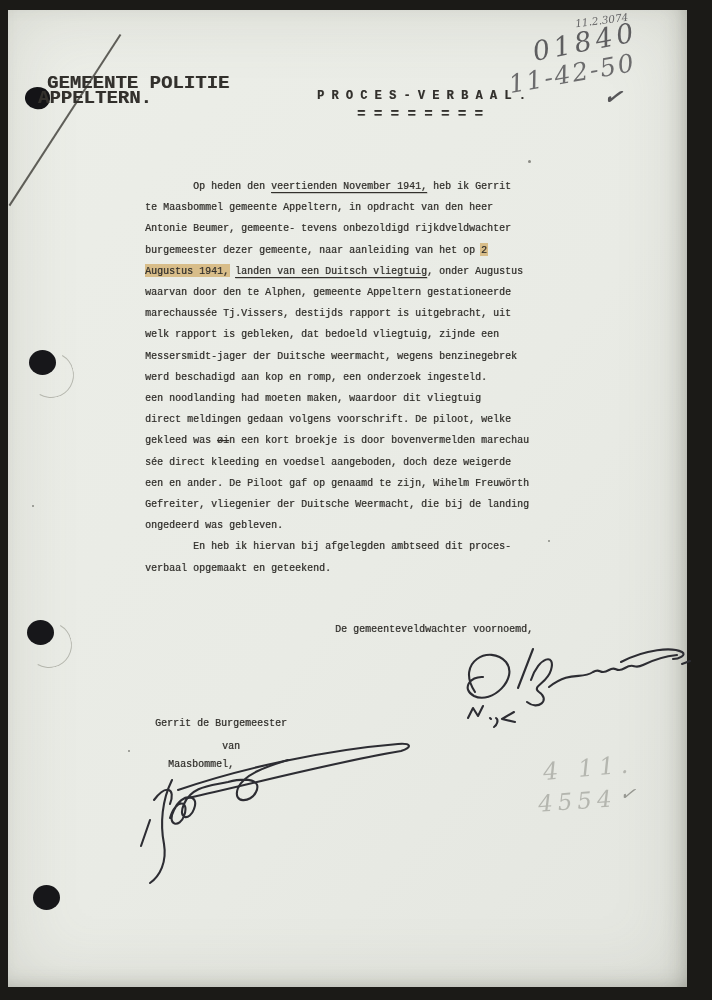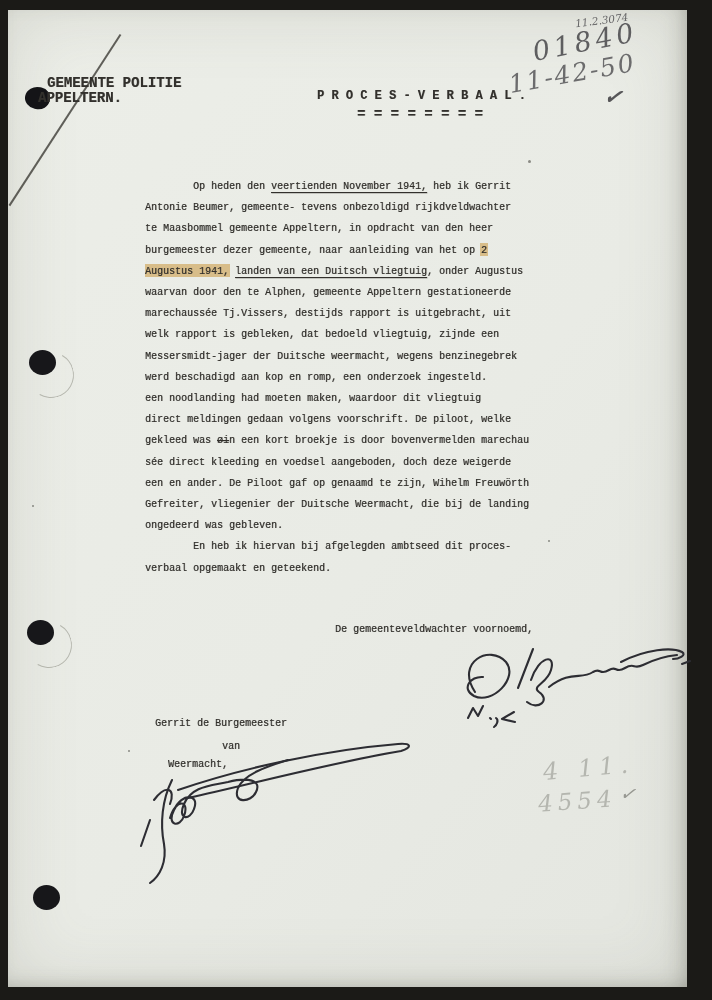--- a/index.html
+++ b/index.html
@@ -35,37 +35,37 @@
 
     <div class="ring" style="left:20px;top:342px;"></div>
     <div class="hole" style="left:21px;top:340px;"></div>
     <div class="ring" style="left:18px;top:612px;"></div>
     <div class="hole" style="left:19px;top:610px;"></div>
     <div class="hole" style="left:25px;top:875px;"></div>
 
     <div class="penline" style="left:56px;top:8px;"></div>
     <div class="blot" style="left:17px;top:77px;"></div>
 
-    <div class="abs tw" style="left:30px;top:66px;font-size:14px;font-weight:700;line-height:15px;">
+    <div class="abs tw" style="left:30px;top:66px;font-size:19px;font-weight:700;line-height:15px;">
       <div style="padding-left:9px;">GEMEENTE POLITIE</div>
       <div>APPELTERN.</div>
     </div>
 
     <div class="abs tw" style="left:309px;top:79px;font-size:12px;font-weight:700;">P R O C E S - V E R B A A L .</div>
     <div class="abs tw" style="left:349px;top:96px;font-size:14px;font-weight:700;">= = = = = = = =</div>
 
     <div class="abs hw" style="left:567px;top:4px;font-size:10.5px;transform:rotate(-7deg);opacity:.75;">11.2.3074</div>
     <div class="abs hw" style="left:524px;top:16px;font-size:27px;letter-spacing:4px;transform:rotate(-11deg);opacity:.8;">01840</div>
     <div class="abs hw" style="left:500px;top:49px;font-size:25px;letter-spacing:2px;transform:rotate(-10deg);opacity:.72;">11-42-50</div>
     <div class="abs hw" style="left:596px;top:73px;font-size:22px;font-weight:700;transform:rotate(8deg);opacity:.85;">✓</div>
 
     <div class="abs tw" style="left:137px;top:166px;width:544px;overflow:hidden;">
         <div class="tline"><span>        Op heden den </span><span class="u">veertienden November 1941,</span><span> heb ik Gerrit</span></div>
+        <div class="tline"><span>te Maasbommel gemeente Appeltern, in opdracht van den heer</span></div>
         <div class="tline"><span>Antonie Beumer, gemeente- tevens onbezoldigd rijkdveldwachter</span></div>
-        <div class="tline"><span>te Maasbommel gemeente Appeltern, in opdracht van den heer</span></div>
         <div class="tline"><span>burgemeester dezer gemeente, naar aanleiding van het op </span><span class="h">2</span></div>
         <div class="tline"><span class="h">Augustus 1941,</span><span> </span><span class="u">landen van een Duitsch vliegtuig</span><span>, onder Augustus</span></div>
         <div class="tline"><span>waarvan door den te Alphen, gemeente Appeltern gestationeerde</span></div>
         <div class="tline"><span>marechaussée Tj.Vissers, destijds rapport is uitgebracht, uit</span></div>
         <div class="tline"><span>welk rapport is gebleken, dat bedoeld vliegtuig, zijnde een</span></div>
         <div class="tline"><span>Messersmidt-jager der Duitsche weermacht, wegens benzinegebrek</span></div>
         <div class="tline"><span>werd beschadigd aan kop en romp, een onderzoek ingesteld.</span></div>
         <div class="tline"><span>een noodlanding had moeten maken, waardoor dit vliegtuig</span></div>
         <div class="tline"><span>direct meldingen gedaan volgens voorschrift. De piloot, welke</span></div>
         <div class="tline"><span>gekleed was </span><span class="s">øi</span><span>n een kort broekje is door bovenvermelden marechau</span></div>
@@ -87,21 +87,21 @@
       <path d="M191,30 C216,17 242,15 252,20 C257,23 249,27 243,27"></path>
       <path d="M252,32 l8,-3" stroke-width="1.6"></path>
       <path d="M38,86 l5,-10 l5,8 l5,-10" stroke-width="1.8"></path>
       <path d="M60,86 l1,1" stroke-width="2.6"></path>
       <path d="M66,86 c3,2 1,7 -2,9" stroke-width="1.6"></path>
       <path d="M84,80 l-12,7 l13,3" stroke-width="1.6"></path>
     </svg>
 
     <div class="abs tw tline" style="left:147px;top:703px;">Gerrit de Burgemeester</div>
     <div class="abs tw tline" style="left:214px;top:726px;">van</div>
-    <div class="abs tw tline" style="left:160px;top:744px;">Weermacht,</div>
+    <div class="abs tw tline" style="left:160px;top:744px;">Maasbommel,</div>
 
     <svg style="left:122px;top:728px;" width="290" height="150" viewBox="0 0 290 150">
       <path d="M48,52 C112,30 195,12 268,6 C281,5 283,9 271,13 C200,25 122,46 58,60"></path>
       <path d="M40,80 c6,-20 20,-18 14,-2 c-4,12 -18,10 -10,-6 c8,-18 26,-16 20,-1 c-4,12 -17,11 -10,-5 c8,-18 26,-18 44,-22 c20,-5 34,-2 28,10 c-5,11 -24,12 -18,-4 c6,-14 30,-22 50,-28"></path>
       <path d="M42,42 C32,62 30,86 34,106 C37,124 30,138 20,145"></path>
       <path d="M24,62 C36,46 46,50 40,66"></path>
       <path d="M20,82 L11,108" stroke-width="1.6"></path>
     </svg>
 
     <div class="abs hw faint" style="left:535px;top:744px;font-size:24px;letter-spacing:6px;transform:rotate(-5deg);">4 11.</div>

